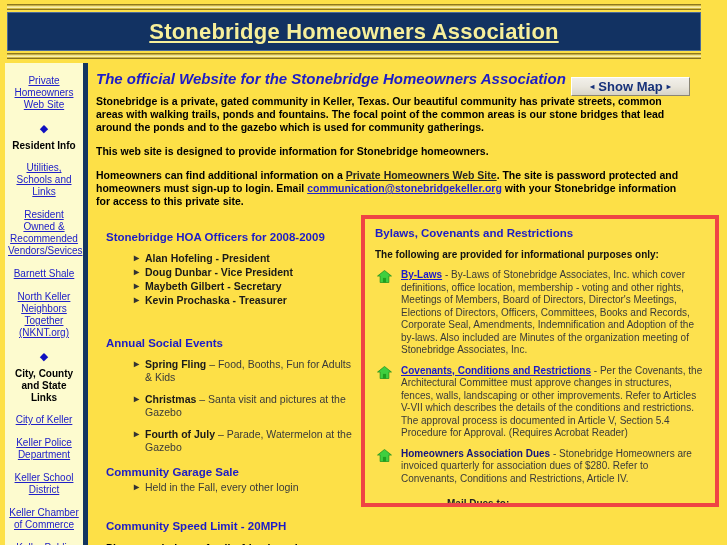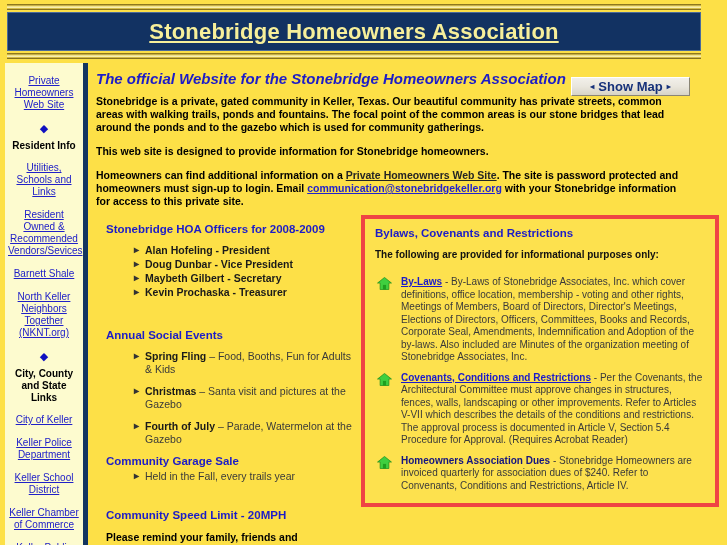--- a/index.html
+++ b/index.html
@@ -159,21 +159,21 @@
   #col-left {
     position: absolute;
     left: 10px;
     top: 0;
     width: 250px;
   }
   .sec-head {
     font-size: 11.5px;
     font-weight: bold;
     color: #1c1cc8;
-    margin: 4px 0 9px 0;
+    margin: 12px 0 9px 0;
   }
   .sec-head.sp { margin-top: 30px; }
   .sec-head.sp2 { margin-top: 26px; }
   ul.arrow-list {
     list-style: none;
     margin: 0 0 0 0;
     padding: 0 0 0 28px;
   }
   ul.arrow-list li {
     font-size: 10.5px;
@@ -222,21 +222,21 @@
   #box-title {
     font-size: 11.5px;
     font-weight: bold;
     color: #1c1cc8;
     margin: 0 0 10px 0;
   }
   #box-sub {
     font-size: 10px;
     font-weight: bold;
     color: #111;
-    margin: 0 0 16px 0;
+    margin: 0 0 9px 0;
   }
   .doc-item {
     position: relative;
     padding-left: 26px;
     margin-bottom: 8px;
   }
   .house-icon {
     position: absolute;
     left: 2px;
     top: 1px;
@@ -326,21 +326,21 @@
 
         <div class="sec-head sp">Annual Social Events</div>
         <ul class="arrow-list spaced" id="events-list">
             <li><span>Spring Fling</span><span class="desc"> – Food, Booths, Fun for Adults &amp; Kids</span></li>
             <li><span>Christmas</span><span class="desc"> – Santa visit and pictures at the Gazebo</span></li>
             <li><span>Fourth of July</span><span class="desc"> – Parade, Watermelon at the Gazebo</span></li>
           </ul>
 
         <div class="sec-head" style="margin-bottom:3px;">Community Garage Sale</div>
         <ul class="arrow-list" id="garage-list">
-            <li><span class="desc">Held in the Fall, every trails year</span></li>
+            <li><span class="desc">Held in the Fall, every other login</span></li>
           </ul>
 
         <div class="sec-head sp2">Community Speed Limit - 20MPH</div>
         <p class="speed-note">Please remind your family, friends and vendors that the speed limit is 20MPH throughout the community.</p>
 
       </div>
 
       <div id="col-right">
         <div id="box-title">Bylaws, Covenants and Restrictions</div>
         <div id="box-sub">The following are provided for informational purposes only:</div>
@@ -357,21 +357,21 @@
                   <polygon points="8,0.5 15.5,6.5 12.7,6.5 12.7,13.5 3.3,13.5 3.3,6.5 0.5,6.5" fill="#3fcf3f" stroke="#1f8f1f" stroke-width="0.8"></polygon>
                   <rect x="6.3" y="8.5" width="3.4" height="5" fill="#1f9f1f"></rect>
                 </svg></span>
               <div class="doc-text"><a href="#">Covenants, Conditions and Restrictions</a><span> - Per the Covenants, the Architectural Committee must approve changes in structures, fences, walls, landscaping or other improvements.   Refer to Articles V-VII which describes the details of the conditions and restrictions.  The approval process is documented in Article V, Section 5.4 Procedure for Approval. (Requires Acrobat Reader)</span></div>
             </div>
             <div class="doc-item">
               <span class="house-icon"><svg viewBox="0 0 16 14" width="15" height="13">
                   <polygon points="8,0.5 15.5,6.5 12.7,6.5 12.7,13.5 3.3,13.5 3.3,6.5 0.5,6.5" fill="#3fcf3f" stroke="#1f8f1f" stroke-width="0.8"></polygon>
                   <rect x="6.3" y="8.5" width="3.4" height="5" fill="#1f9f1f"></rect>
                 </svg></span>
-              <div class="doc-text"><a href="#" style="text-decoration: none; color: rgb(21, 21, 128);">Homeowners Association Dues</a><span> -  Stonebridge Homeowners are invoiced quarterly   for association dues of $240.  Refer to Convenants, Conditions and Restrictions, Article IV.</span></div>
+              <div class="doc-text"><a href="#" style="text-decoration: none; color: rgb(21, 21, 128);">Homeowners Association Dues</a><span> -  Stonebridge Homeowners are invoiced quarterly   for association dues of $280.  Refer to Convenants, Conditions and Restrictions, Article IV.</span></div>
             </div>
           </div>
         <div class="mail-block">
           <span class="mt">Mail Dues to:</span>
 
         </div>
       </div>
 
     </div>
   </div>

